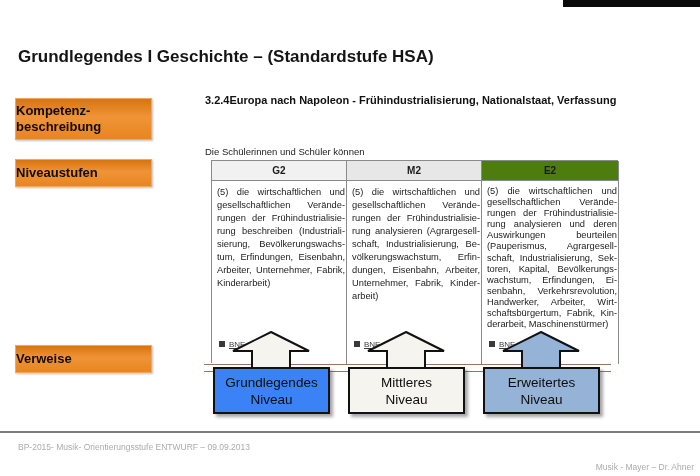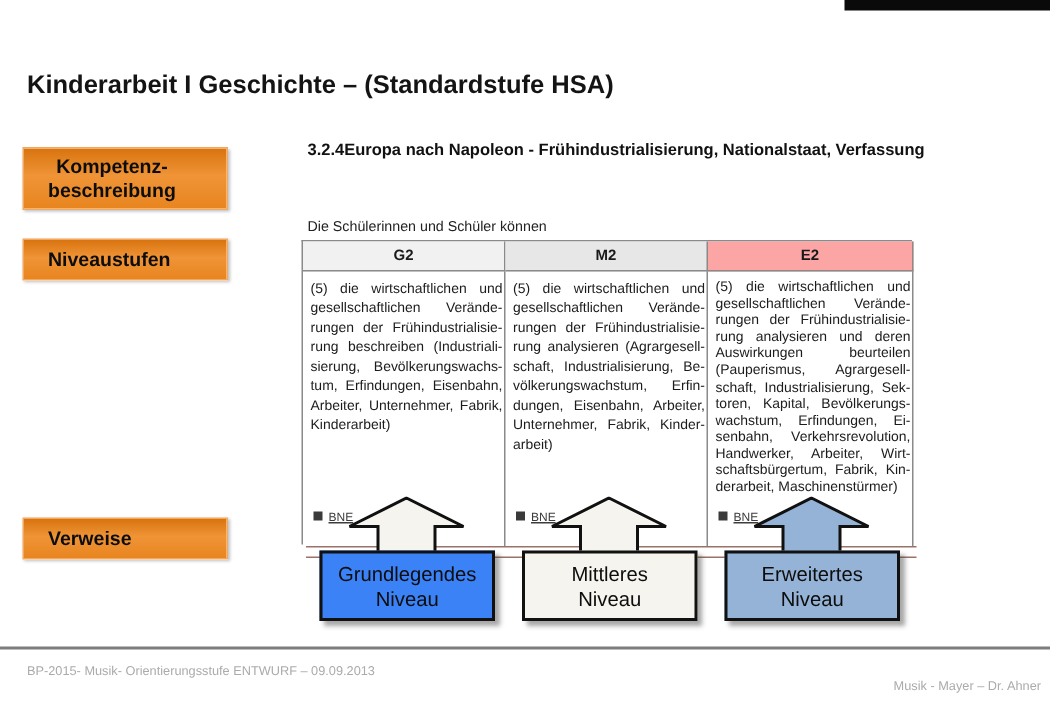--- a/index.html
+++ b/index.html
@@ -15,32 +15,32 @@
   .title{position:absolute;left:0;top:8px;width:700px;text-align:center;
     font-size:26px;letter-spacing:.2px;color:#111;}
   .title .bold{font-weight:bold;}
   
   .subtitle{position:absolute;left:18px;top:47px;font-size:17px;font-weight:bold;color:#141414;}
   
   .obox{position:absolute;left:15px;width:137px;
     background:linear-gradient(180deg,#d9740f 0%,#ef9437 45%,#e8851f 100%);
     border:1px solid #f2a85f;color:#0d0d0d;font-weight:bold;font-size:13px;
     display:flex;align-items:center;box-shadow:1px 1px 2px rgba(0,0,0,.25);}
-  .obox .lbl{padding-left:16px;white-space:pre-line;line-height:16px;text-align:center;}
+  .obox .lbl{padding-left:0;white-space:pre-line;line-height:16px;}
   .obox1{top:98px;height:42px;}
   .obox2{top:159px;height:28px;}
   .obox3{top:345px;height:28px;}
   
   .sec-head{position:absolute;left:205px;top:94px;font-size:11px;font-weight:bold;color:#111;}
   .sec-head .num{}
   .intro{position:absolute;left:205px;top:110px;width:412px;font-size:9.5px;line-height:17px;
     white-space:pre-line;color:#222;}
   .leadin{position:absolute;left:205px;top:146px;font-size:9.5px;color:#222;}
   
-  .gtable{position:absolute;left:201px;top:160px;width:407px;height:203px;
+  .gtable{position:absolute;left:211px;top:160px;width:407px;height:203px;
     display:grid;grid-template-columns:135px 135px 137px;grid-template-rows:20px 153px 30px;
     border-left:1px solid #8a8a8a;border-top:1px solid #8a8a8a;}
   .gcell{border-right:1px solid #8a8a8a;border-bottom:1px solid #8a8a8a;}
   .ghead{display:flex;align-items:center;justify-content:center;
     font-size:10px;font-weight:bold;color:#1a1a1a;}
   .gbody{padding:5px 1px 0 5px;font-size:9.3px;line-height:13px;text-align:justify;
     color:#1b1b1b;border-bottom:none;}
   .gbody.tight{line-height:11.1px;}
   .gbne{border-bottom:none;padding:6px 0 0 7px;font-size:8px;color:#3c3c3c;
     display:flex;align-items:flex-start;gap:4px;text-decoration:underline;}
@@ -53,52 +53,52 @@
   .level{position:absolute;top:331px;width:117px;height:84px;z-index:6;}
   .lv1{left:213px;} .lv2{left:348px;} .lv3{left:483px;}
   .level svg{position:absolute;left:18px;top:0;display:block;}
   .lv-box{position:absolute;left:0;top:36px;width:117px;height:47px;
     border:2px solid #111;display:flex;align-items:center;justify-content:center;
     text-align:center;font-size:13.5px;line-height:17px;white-space:pre-line;color:#0d0d0d;
     box-shadow:3px 3px 3px rgba(60,60,60,.45);}
   
   .f-line{position:absolute;left:0;top:431px;width:700px;height:2px;background:#7d7d7d;}
   .f-left{position:absolute;left:18px;top:442px;font-size:8.5px;color:#ababab;}
-  .f-right{position:absolute;right:6px;top:452px;font-size:8.5px;color:#ababab;text-align:center;}
+  .f-right{position:absolute;right:6px;top:462px;font-size:8.5px;color:#ababab;text-align:center;}
 </style>
 </head>
 <body>
 
 <div class="slide">
 
   <div class="top-bar"></div>
 
 
-  <div class="subtitle">Kinderarbeit I Geschichte – (Standardstufe HSA)</div>
+  <div class="subtitle">Grundlegendes I Geschichte – (Standardstufe HSA)</div>
 
   <div class="obox obox1">
     <span class="lbl">Kompetenz-
 beschreibung</span>
   </div>
   <div class="obox obox2">
     <span class="lbl">Niveaustufen</span>
   </div>
   <div class="obox obox3">
     <span class="lbl">Verweise</span>
   </div>
 
   <div class="sec-head">
     <span class="num">3.2.4</span><span>Europa nach Napoleon - Frühindustrialisierung, Nationalstaat, Verfassung</span>
   </div>
   <div class="leadin">Die Schülerinnen und Schüler können</div>
 
   <div class="gtable">
     <div class="gcell ghead" style="background: rgb(241, 241, 241);">G2</div>
     <div class="gcell ghead" style="background: rgb(231, 231, 231);">M2</div>
-    <div class="gcell ghead" style="background: #fca5a5;">E2</div>
+    <div class="gcell ghead" style="background: #4d7c0f;">E2</div>
 
     <div class="gcell gbody">(5) die wirtschaftlichen und gesellschaftlichen Verände-rungen der Frühindustrialisie-rung beschreiben (Industriali-sierung, Bevölkerungswachs-tum, Erfindungen, Eisenbahn, Arbeiter, Unternehmer, Fabrik, Kinderarbeit)</div>
     <div class="gcell gbody">(5) die wirtschaftlichen und gesellschaftlichen Verände-rungen der Frühindustrialisie-rung analysieren (Agrargesell-schaft, Industrialisierung, Be-völkerungswachstum, Erfin-dungen, Eisenbahn, Arbeiter, Unternehmer, Fabrik, Kinder-arbeit)</div>
     <div class="gcell gbody tight">(5) die wirtschaftlichen und gesellschaftlichen Verände-rungen der Frühindustrialisie-rung analysieren und deren Auswirkungen beurteilen (Pauperismus, Agrargesell-schaft, Industrialisierung, Sek-toren, Kapital, Bevölkerungs-wachstum, Erfindungen, Ei-senbahn, Verkehrsrevolution, Handwerker, Arbeiter, Wirt-schaftsbürgertum, Fabrik, Kin-derarbeit, Maschinenstürmer)</div>
 
     <div class="gcell gbne">
       <span class="bne-sq"></span>
       <span>BNE</span>
     </div>
     <div class="gcell gbne">

